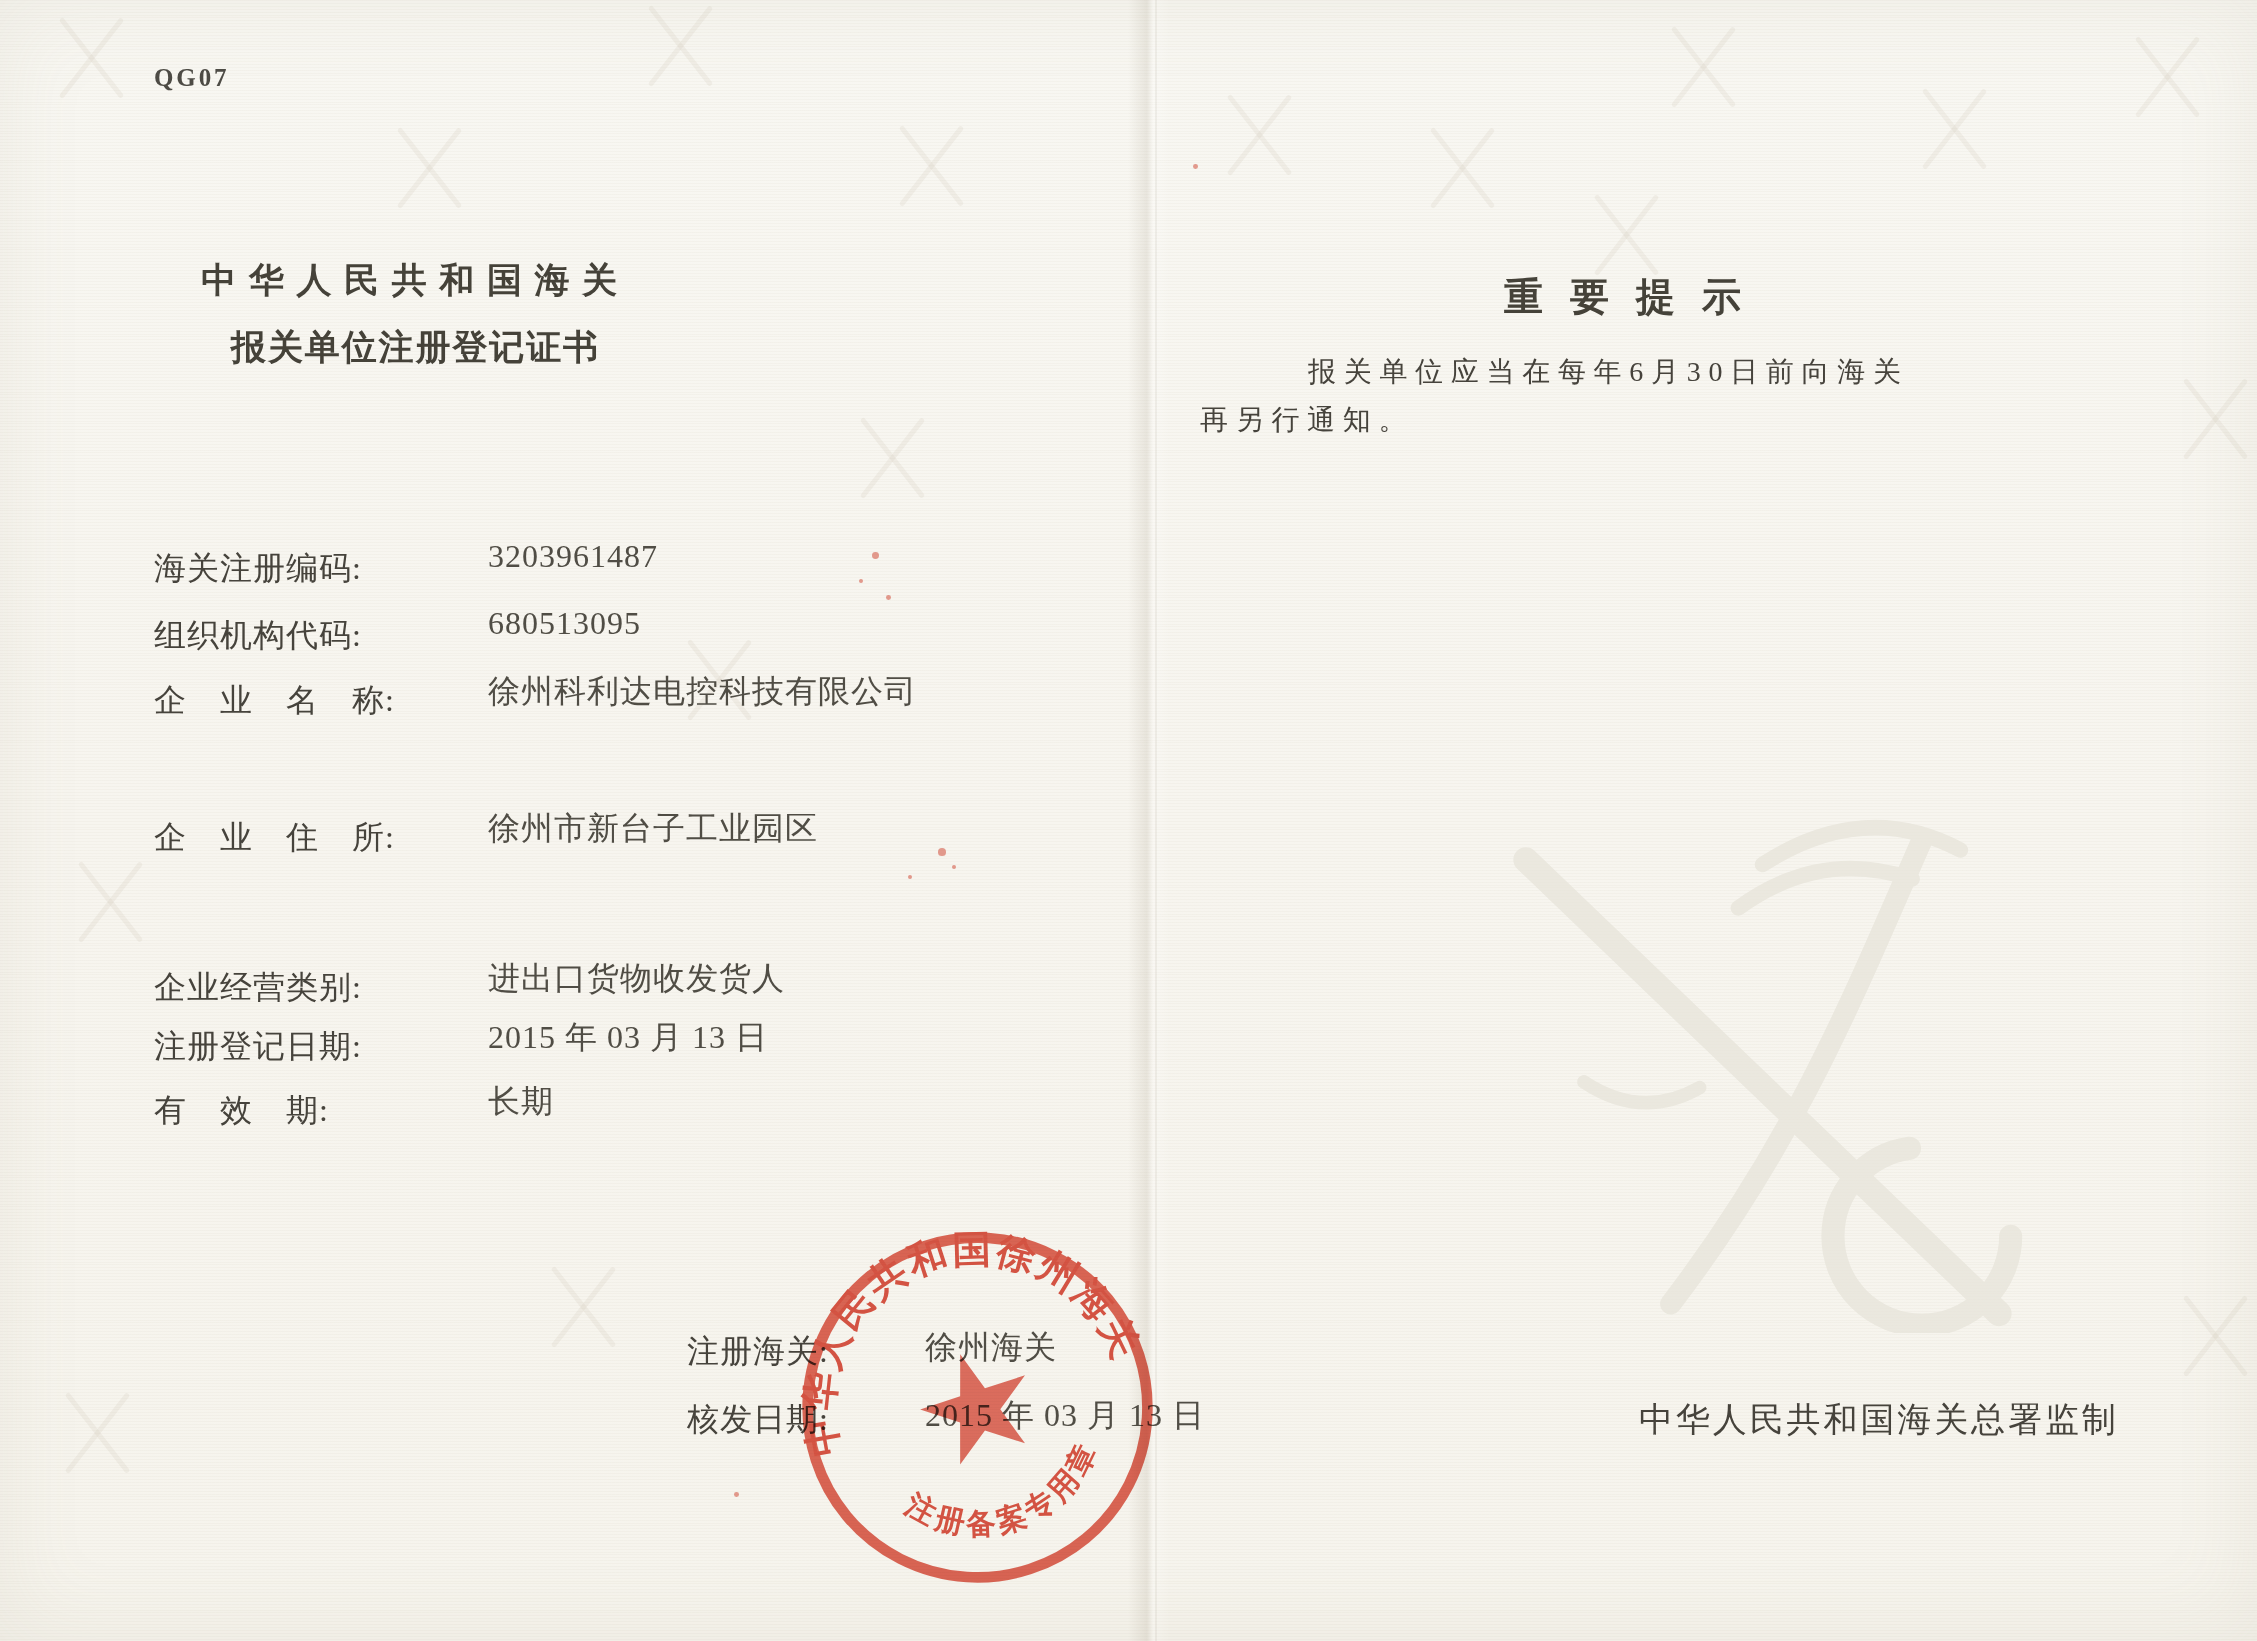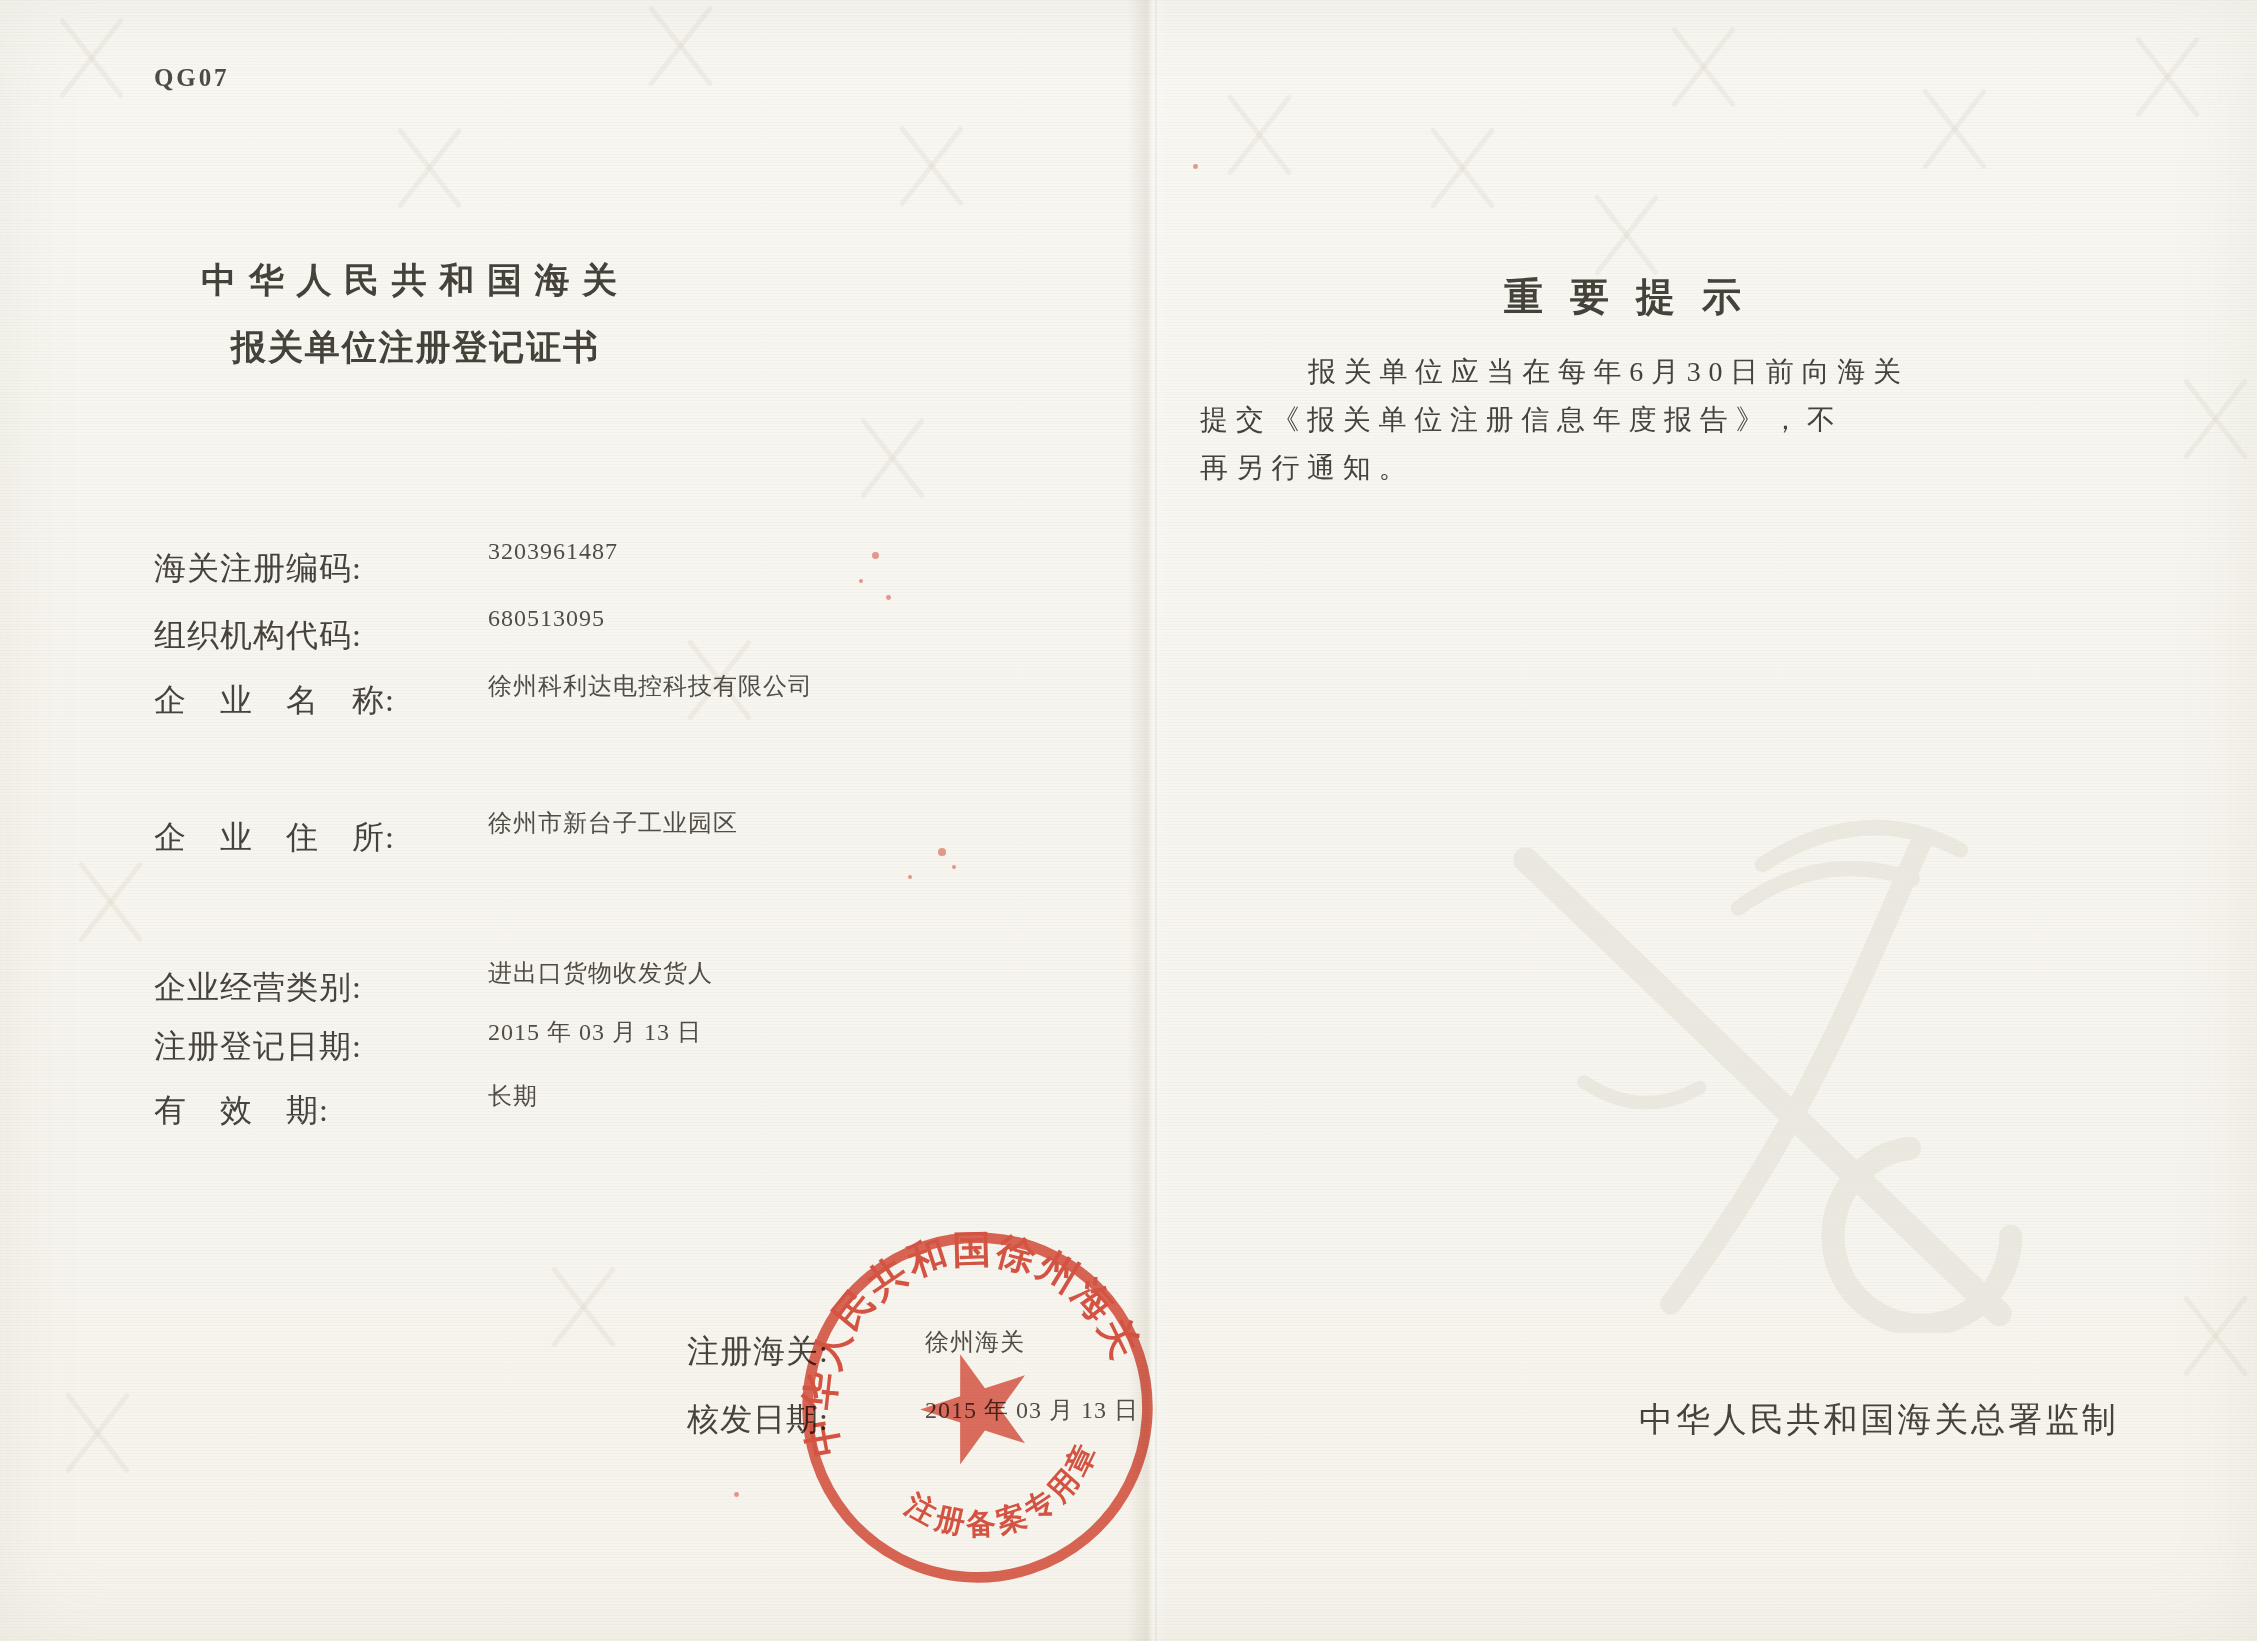--- a/index.html
+++ b/index.html
@@ -24,21 +24,21 @@
   .motif::after{transform:rotate(-38deg);}
 
   .qg{position:absolute;left:154px;top:64px;font-size:25px;font-weight:600;letter-spacing:2.9px;color:#4d4b45;}
 
   .ltitle{position:absolute;left:116px;width:599px;text-align:center;font-weight:600;color:#454239;}
   .t1{top:257px;font-size:35px;letter-spacing:12.6px;}
   .t2{top:324px;font-size:35px;letter-spacing:1.9px;}
 
   .frow{position:absolute;left:0;width:1062px;}
   .flabel{position:absolute;left:154px;font-size:32px;letter-spacing:1px;color:#46433c;white-space:nowrap;}
-  .fvalue{position:absolute;left:488px;top:-8.7px;font-size:24px;letter-spacing:1px;color:#504d45;white-space:nowrap;}
+  .fvalue{position:absolute;left:488px;top:-8.7px;font-size:32px;letter-spacing:1px;color:#504d45;white-space:nowrap;}
 
   .brow .flabel{left:687px;}
   .brow .fvalue{left:925px;top:-3.9px;}
 
   .rtitle{position:absolute;left:1504px;top:270px;font-size:39px;font-weight:600;letter-spacing:27px;color:#454239;white-space:nowrap;}
   .para{position:absolute;left:1200px;top:348px;width:927px;font-size:28px;letter-spacing:7.7px;color:#46433c;}
   .para .pline{height:48px;line-height:48px;white-space:nowrap;}
   .para .pline:first-child{padding-left:108px;}
   .rfooter{position:absolute;left:1639px;top:1397px;font-size:34px;letter-spacing:2.9px;color:#46433c;white-space:nowrap;}
 
@@ -129,21 +129,20 @@
     <span class="fvalue">徐州海关</span>
   </div>
   <div class="frow brow" style="top:1398px">
     <span class="flabel">核发日期:</span>
     <span class="fvalue">2015 年 03 月 13 日</span>
   </div>
 
   <div class="rtitle">重要提示</div>
   <div class="para">
     <div class="pline">报关单位应当在每年6月30日前向海关</div>
-    <div class="pline">提交《报关单位注册信息年度报告》，不</div>
     <div class="pline">再另行通知。</div>
   </div>
   <div class="rfooter">中华人民共和国海关总署监制</div>
 
   <div class="speck" style="left:872px;top:552px;width:6.8px;height:6.8px"></div>
   <div class="speck" style="left:859px;top:579px;width:3.9px;height:3.9px"></div>
   <div class="speck" style="left:886px;top:595px;width:4.8px;height:4.8px"></div>
   <div class="speck" style="left:938px;top:848px;width:7.7px;height:7.7px"></div>
   <div class="speck" style="left:952px;top:865px;width:3.9px;height:3.9px"></div>
   <div class="speck" style="left:908px;top:875px;width:3.9px;height:3.9px"></div>

